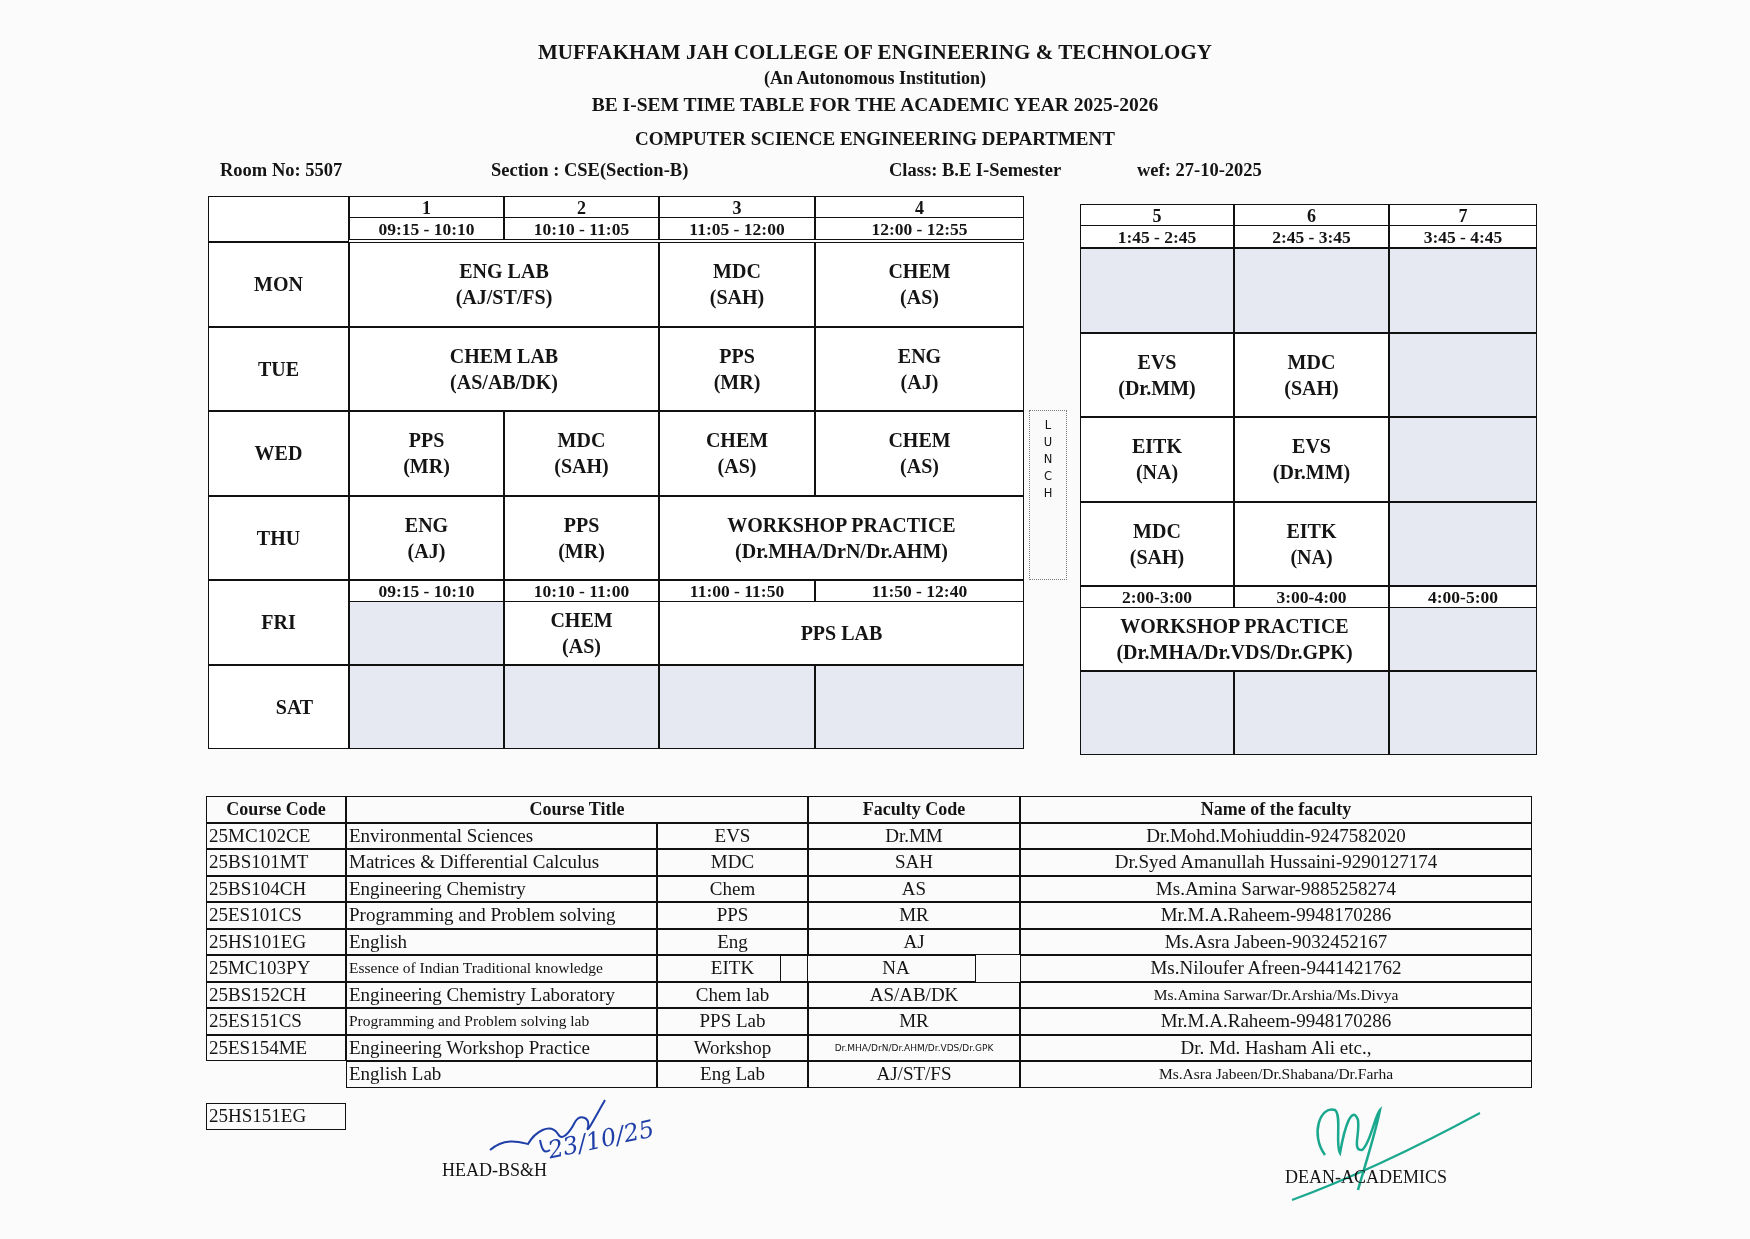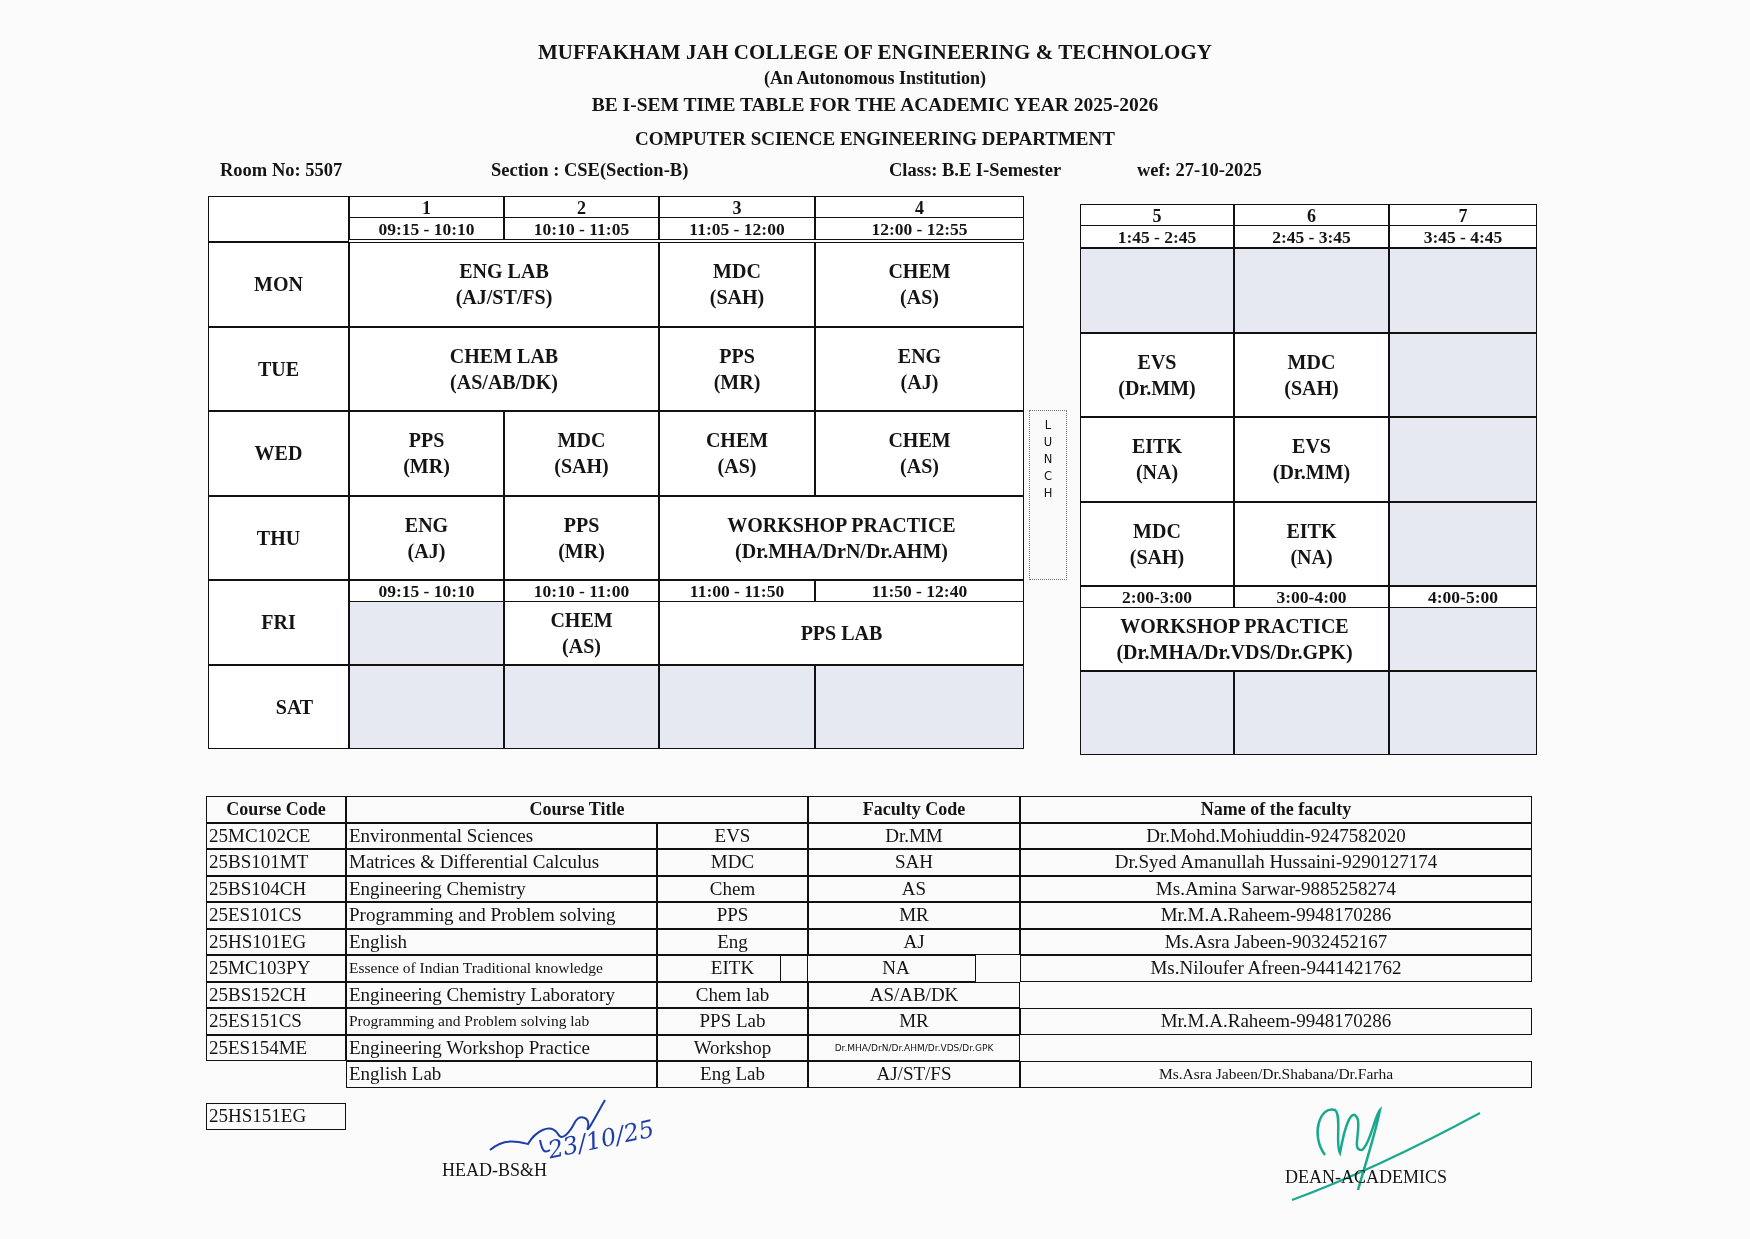--- a/index.html
+++ b/index.html
@@ -303,33 +303,35 @@
       <div class="cc l small" style="left: 140px; width: 311px;">Essence of Indian Traditional knowledge</div>
       <div class="cc c" style="left: 451px; width: 151px;">EITK</div>
       <div class="cc c" style="left: 574px; width: 196px; padding-left: 36px;">NA</div>
       <div class="cc c" style="left: 814px; width: 512px;">Ms.Niloufer Afreen-9441421762</div>
     </div>
     <div class="crow" style="top: 185.5px; width: 1326px;">
       <div class="cc l" style="left: 0px; width: 140px;">25BS152CH</div>
       <div class="cc l" style="left: 140px; width: 311px;">Engineering Chemistry Laboratory</div>
       <div class="cc c" style="left: 451px; width: 151px;">Chem lab</div>
       <div class="cc c" style="left: 602px; width: 212px;">AS/AB/DK</div>
+      <div class="cc c small" style="left: 814px; width: 512px;">Ms.Amina Sarwar/Dr.Arshia/Ms.Divya</div>
     </div>
     <div class="crow" style="top: 212px; width: 1326px;">
       <div class="cc l" style="left: 0px; width: 140px;">25ES151CS</div>
       <div class="cc l small" style="left: 140px; width: 311px;">Programming and Problem solving lab</div>
       <div class="cc c" style="left: 451px; width: 151px;">PPS Lab</div>
       <div class="cc c" style="left: 602px; width: 212px;">MR</div>
       <div class="cc c" style="left: 814px; width: 512px;">Mr.M.A.Raheem-9948170286</div>
     </div>
     <div class="crow" style="top: 238.5px; width: 1326px;">
       <div class="cc l" style="left: 0px; width: 140px;">25ES154ME</div>
       <div class="cc l" style="left: 140px; width: 311px;">Engineering Workshop Practice</div>
       <div class="cc c" style="left: 451px; width: 151px;">Workshop</div>
       <div class="cc c tiny" style="left: 602px; width: 212px;">Dr.MHA/DrN/Dr.AHM/Dr.VDS/Dr.GPK</div>
+      <div class="cc c" style="left: 814px; width: 512px;">Dr. Md. Hasham Ali etc.,</div>
     </div>
     <div class="crow" style="top: 265px; width: 1326px;">
       <div class="cc l" style="left: 0px; width: 140px; margin-top: 42px;">25HS151EG</div>
       <div class="cc l" style="left: 140px; width: 311px;">English Lab</div>
       <div class="cc c" style="left: 451px; width: 151px;">Eng Lab</div>
       <div class="cc c" style="left: 602px; width: 212px;">AJ/ST/FS</div>
       <div class="cc c small" style="left: 814px; width: 512px;">Ms.Asra Jabeen/Dr.Shabana/Dr.Farha</div>
     </div>
   </div>
 

